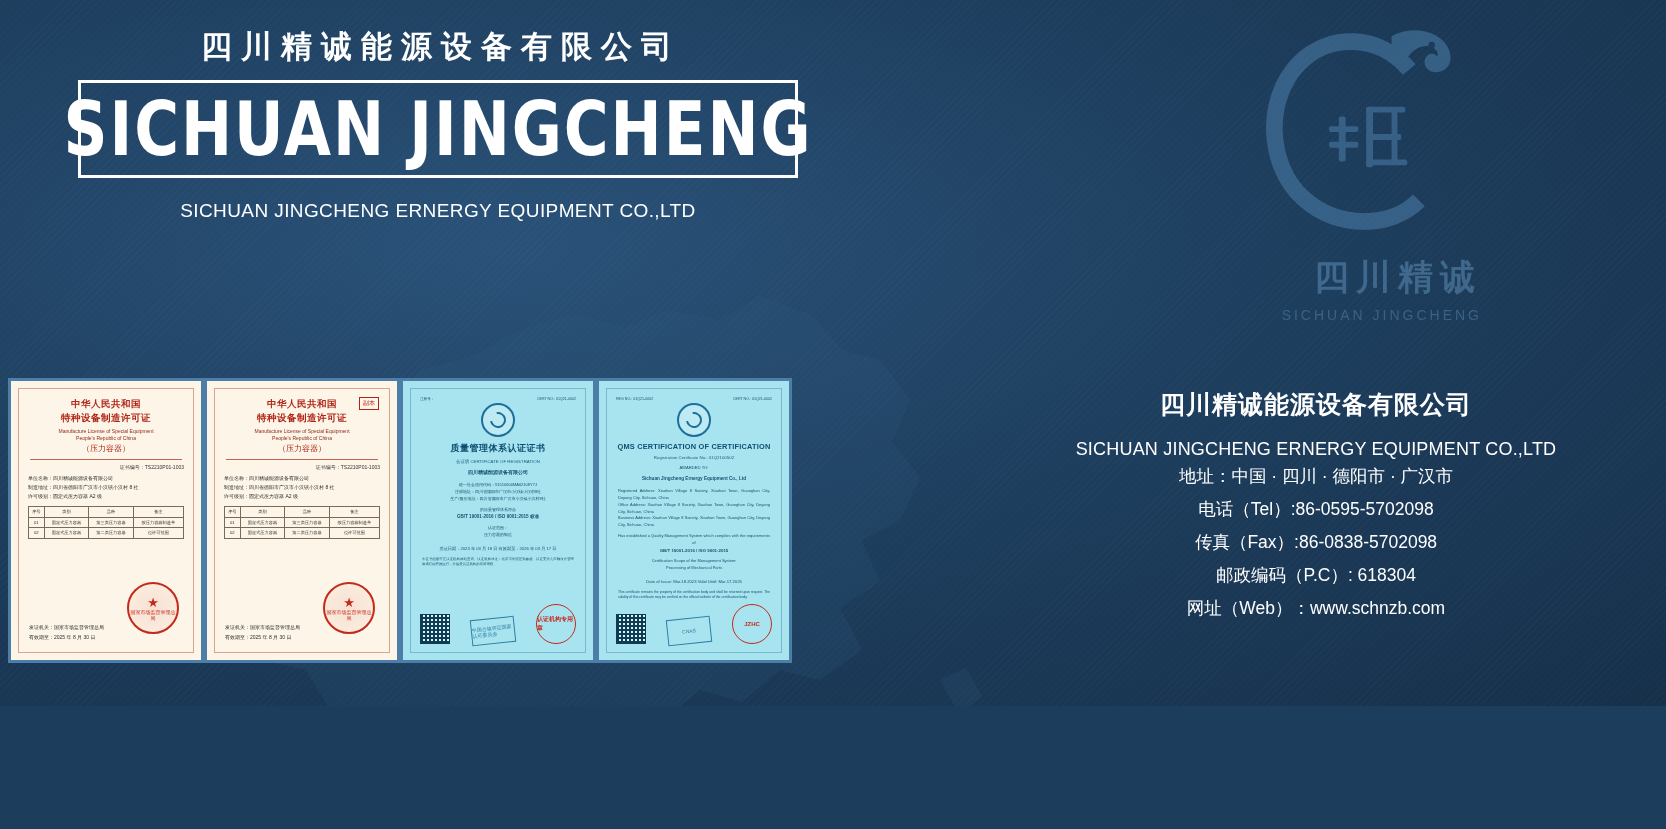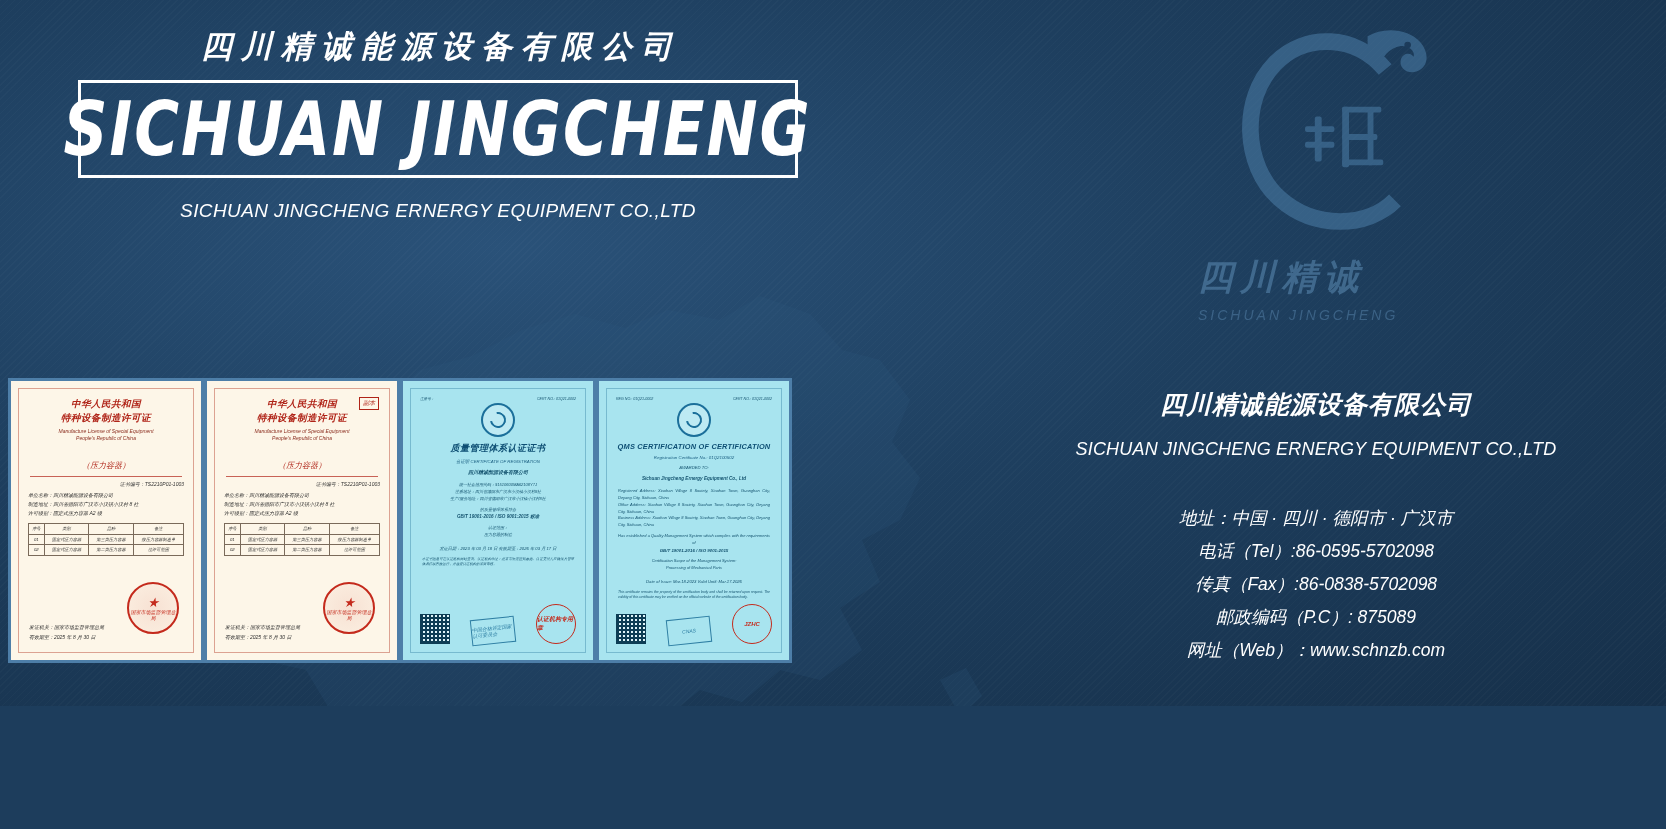--- a/index.html
+++ b/index.html
@@ -12,21 +12,20 @@
   }
 
   #page {
     position: relative;
     width: 1666px;
     height: 706px;
     background:
       repeating-linear-gradient(135deg, rgba(255,255,255,0.018) 0px, rgba(255,255,255,0.018) 1px, rgba(0,0,0,0) 1px, rgba(0,0,0,0) 5px),
       radial-gradient(ellipse at 30% 35%, #2a5279 0%, #1e3f5f 45%, #16304a 100%);
     overflow: hidden;
-    font-style: italic;
   }
 
   
   .map-watermark {
     position: absolute;
     left: 120px;
     top: 210px;
     width: 900px;
     height: 620px;
     opacity: 0.20;
@@ -72,24 +71,24 @@
     color: #ffffff;
     font-size: 19px;
     letter-spacing: 0.4px;
     text-align: center;
     white-space: nowrap;
   }
 
   
   .logo-wrap {
     position: absolute;
-    right: 208px;
+    right: 184px;
     top: 10px;
     width: 260px;
-    text-align: left;
+    text-align: right;
     opacity: 0.55;
   }
   .logo-mark { width: 215px; height: 250px; margin: 0 auto; display: block; }
   .logo-cn {
     margin-top: -6px;
     color: #5c8cb4;
     font-size: 35px;
     font-weight: bold;
     letter-spacing: 7px;
     white-space: nowrap;
@@ -140,21 +139,21 @@
     text-align: center;
     color: #8a2b1d;
     font-size: 5px;
     line-height: 1.5;
     margin-top: 2px;
   }
   .c-sub {
     text-align: center;
     color: #b02418;
     font-size: 8px;
-    margin-top: 17px;
+    margin-top: 0;
   }
   .c-rule {
     height: 1px;
     background: #b02418;
     margin: 5px 2px 4px 2px;
     opacity: 0.7;
   }
   .c-no {
     text-align: right;
     color: #333;
@@ -330,21 +329,21 @@
     font-weight: bold;
     letter-spacing: 1px;
     white-space: nowrap;
   }
   .contact-en {
     margin-top: 18px;
     font-size: 18px;
     letter-spacing: 0.2px;
     white-space: nowrap;
   }
-  .contact-list { margin-top: 42px; }
+  .contact-list { }
   .contact-row {
     font-size: 17.5px;
     line-height: 33px;
     white-space: nowrap;
   }
 </style>
 </head>
 <body>
 
 <div id="page">
@@ -559,18 +558,18 @@
 
   </div>
 
   <div class="contact">
     <div class="contact-cn">四川精诚能源设备有限公司</div>
     <div class="contact-en">SICHUAN JINGCHENG ERNERGY EQUIPMENT CO.,LTD</div>
     <div class="contact-list">
       <div class="contact-row">地址：中国 · 四川 · 德阳市 · 广汉市</div>
       <div class="contact-row">电话（Tel）:86-0595-5702098</div>
       <div class="contact-row">传真（Fax）:86-0838-5702098</div>
-      <div class="contact-row">邮政编码（P.C）: 875089</div>
+      <div class="contact-row">邮政编码（P.C）: 618304</div>
       <div class="contact-row">网址（Web）：www.schnzb.com</div>
     </div>
   </div>
 
 </div>
 
 </body></html>

